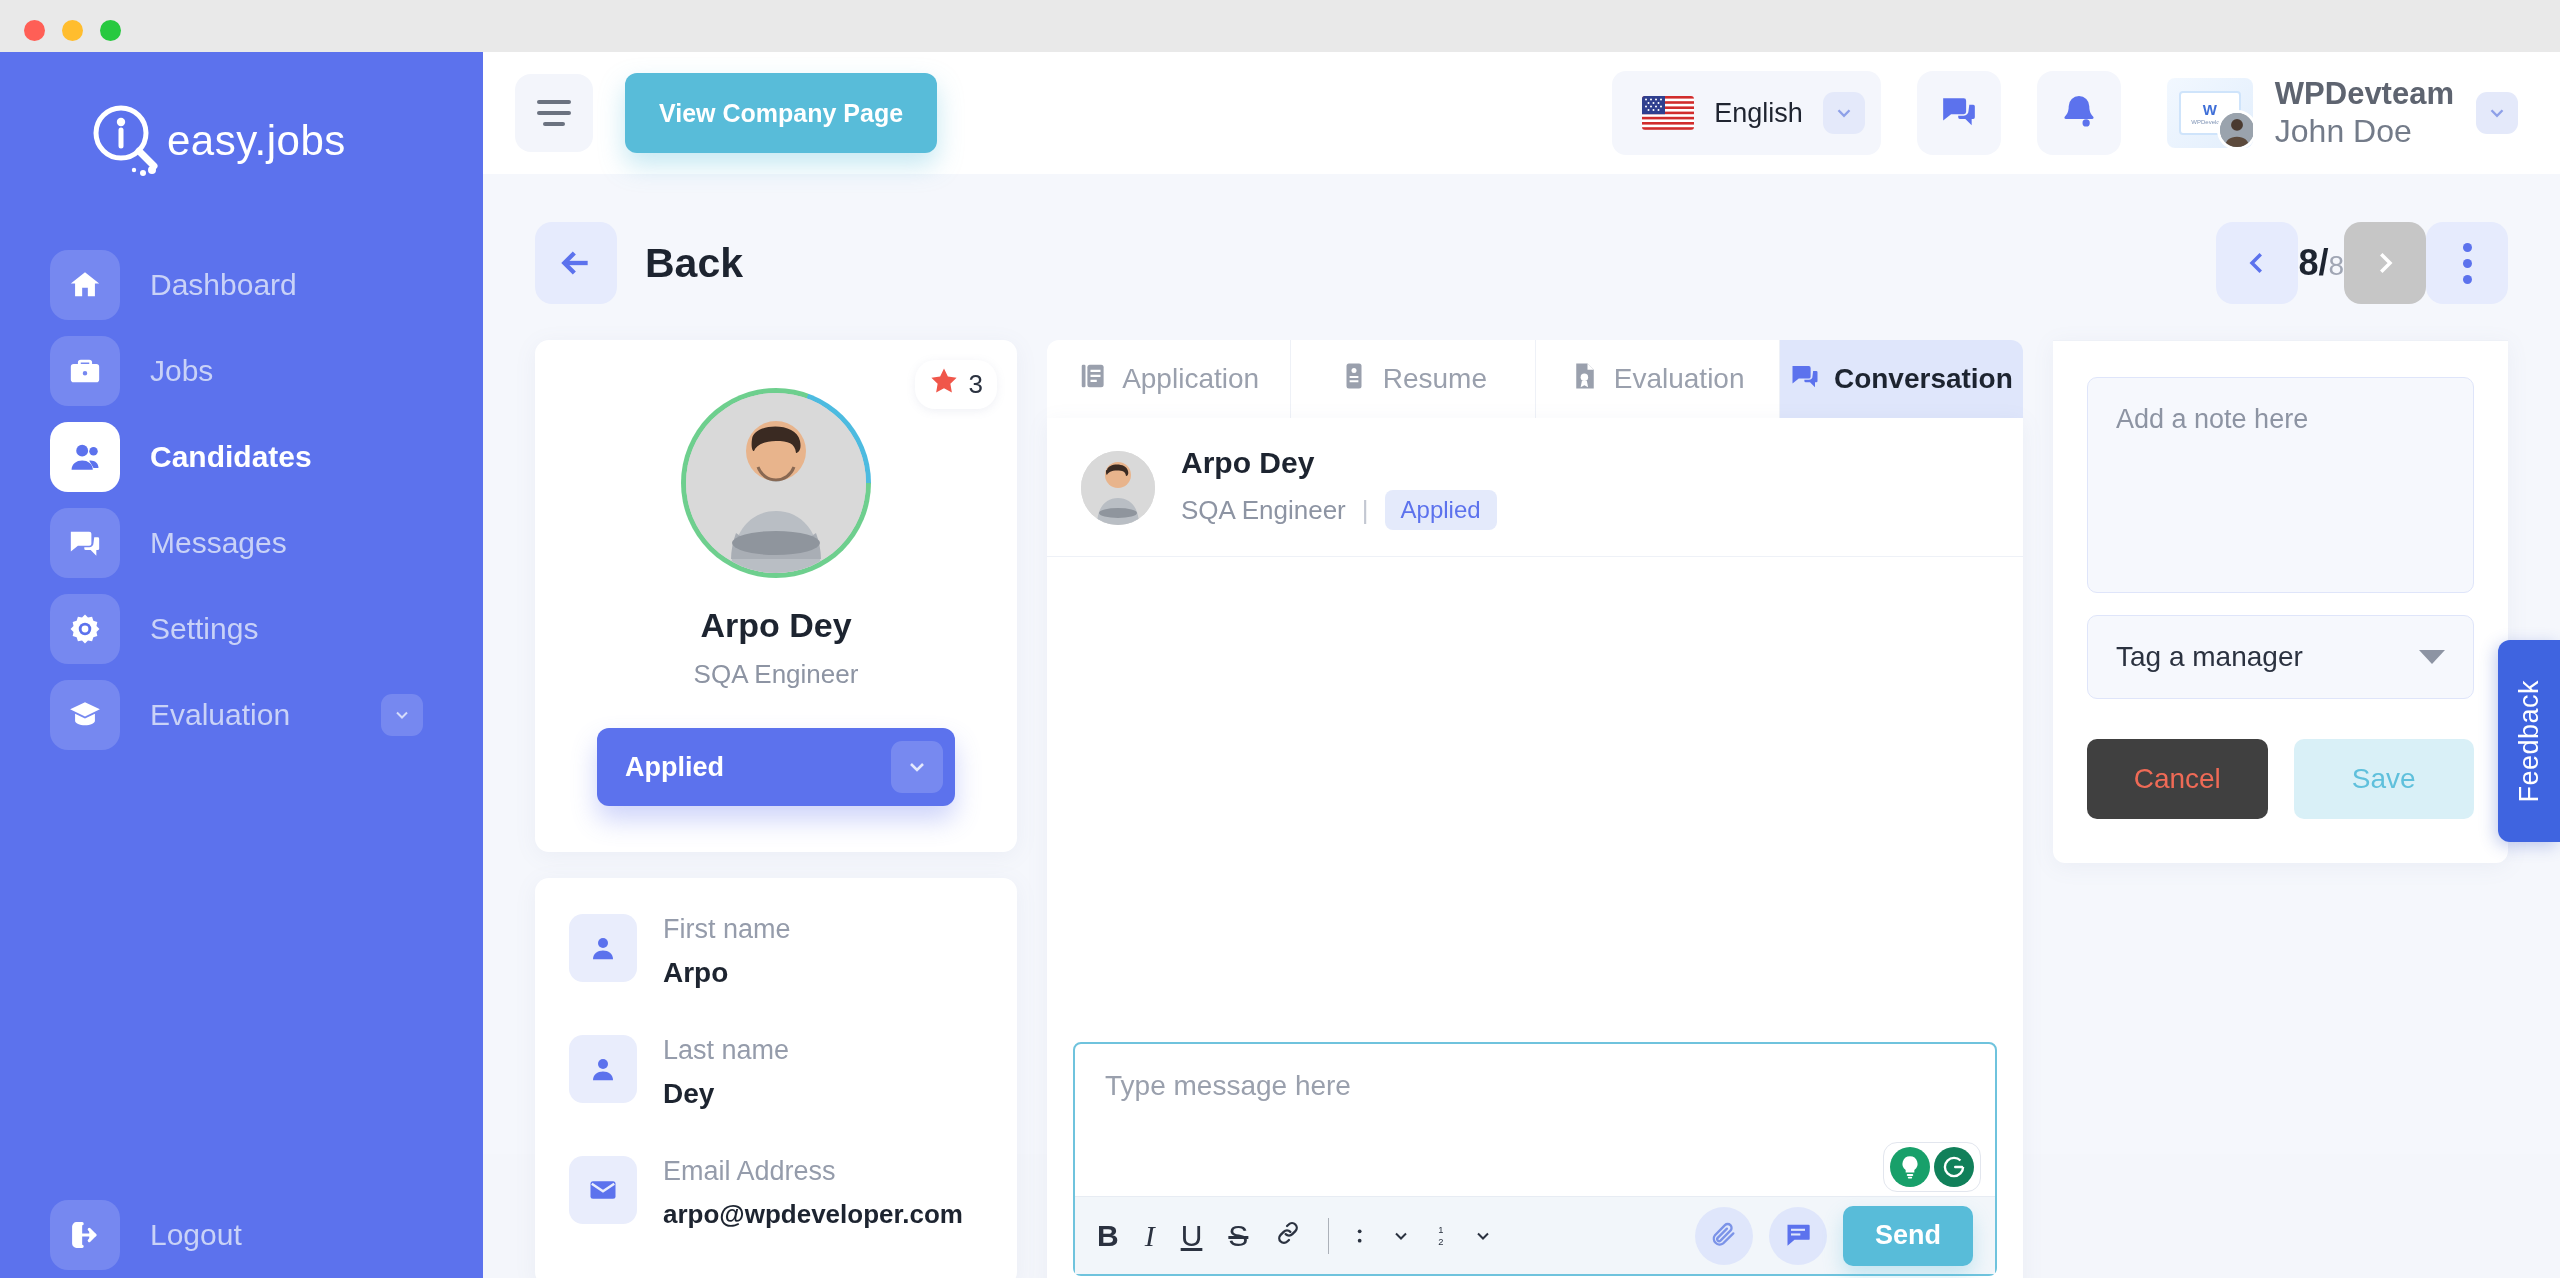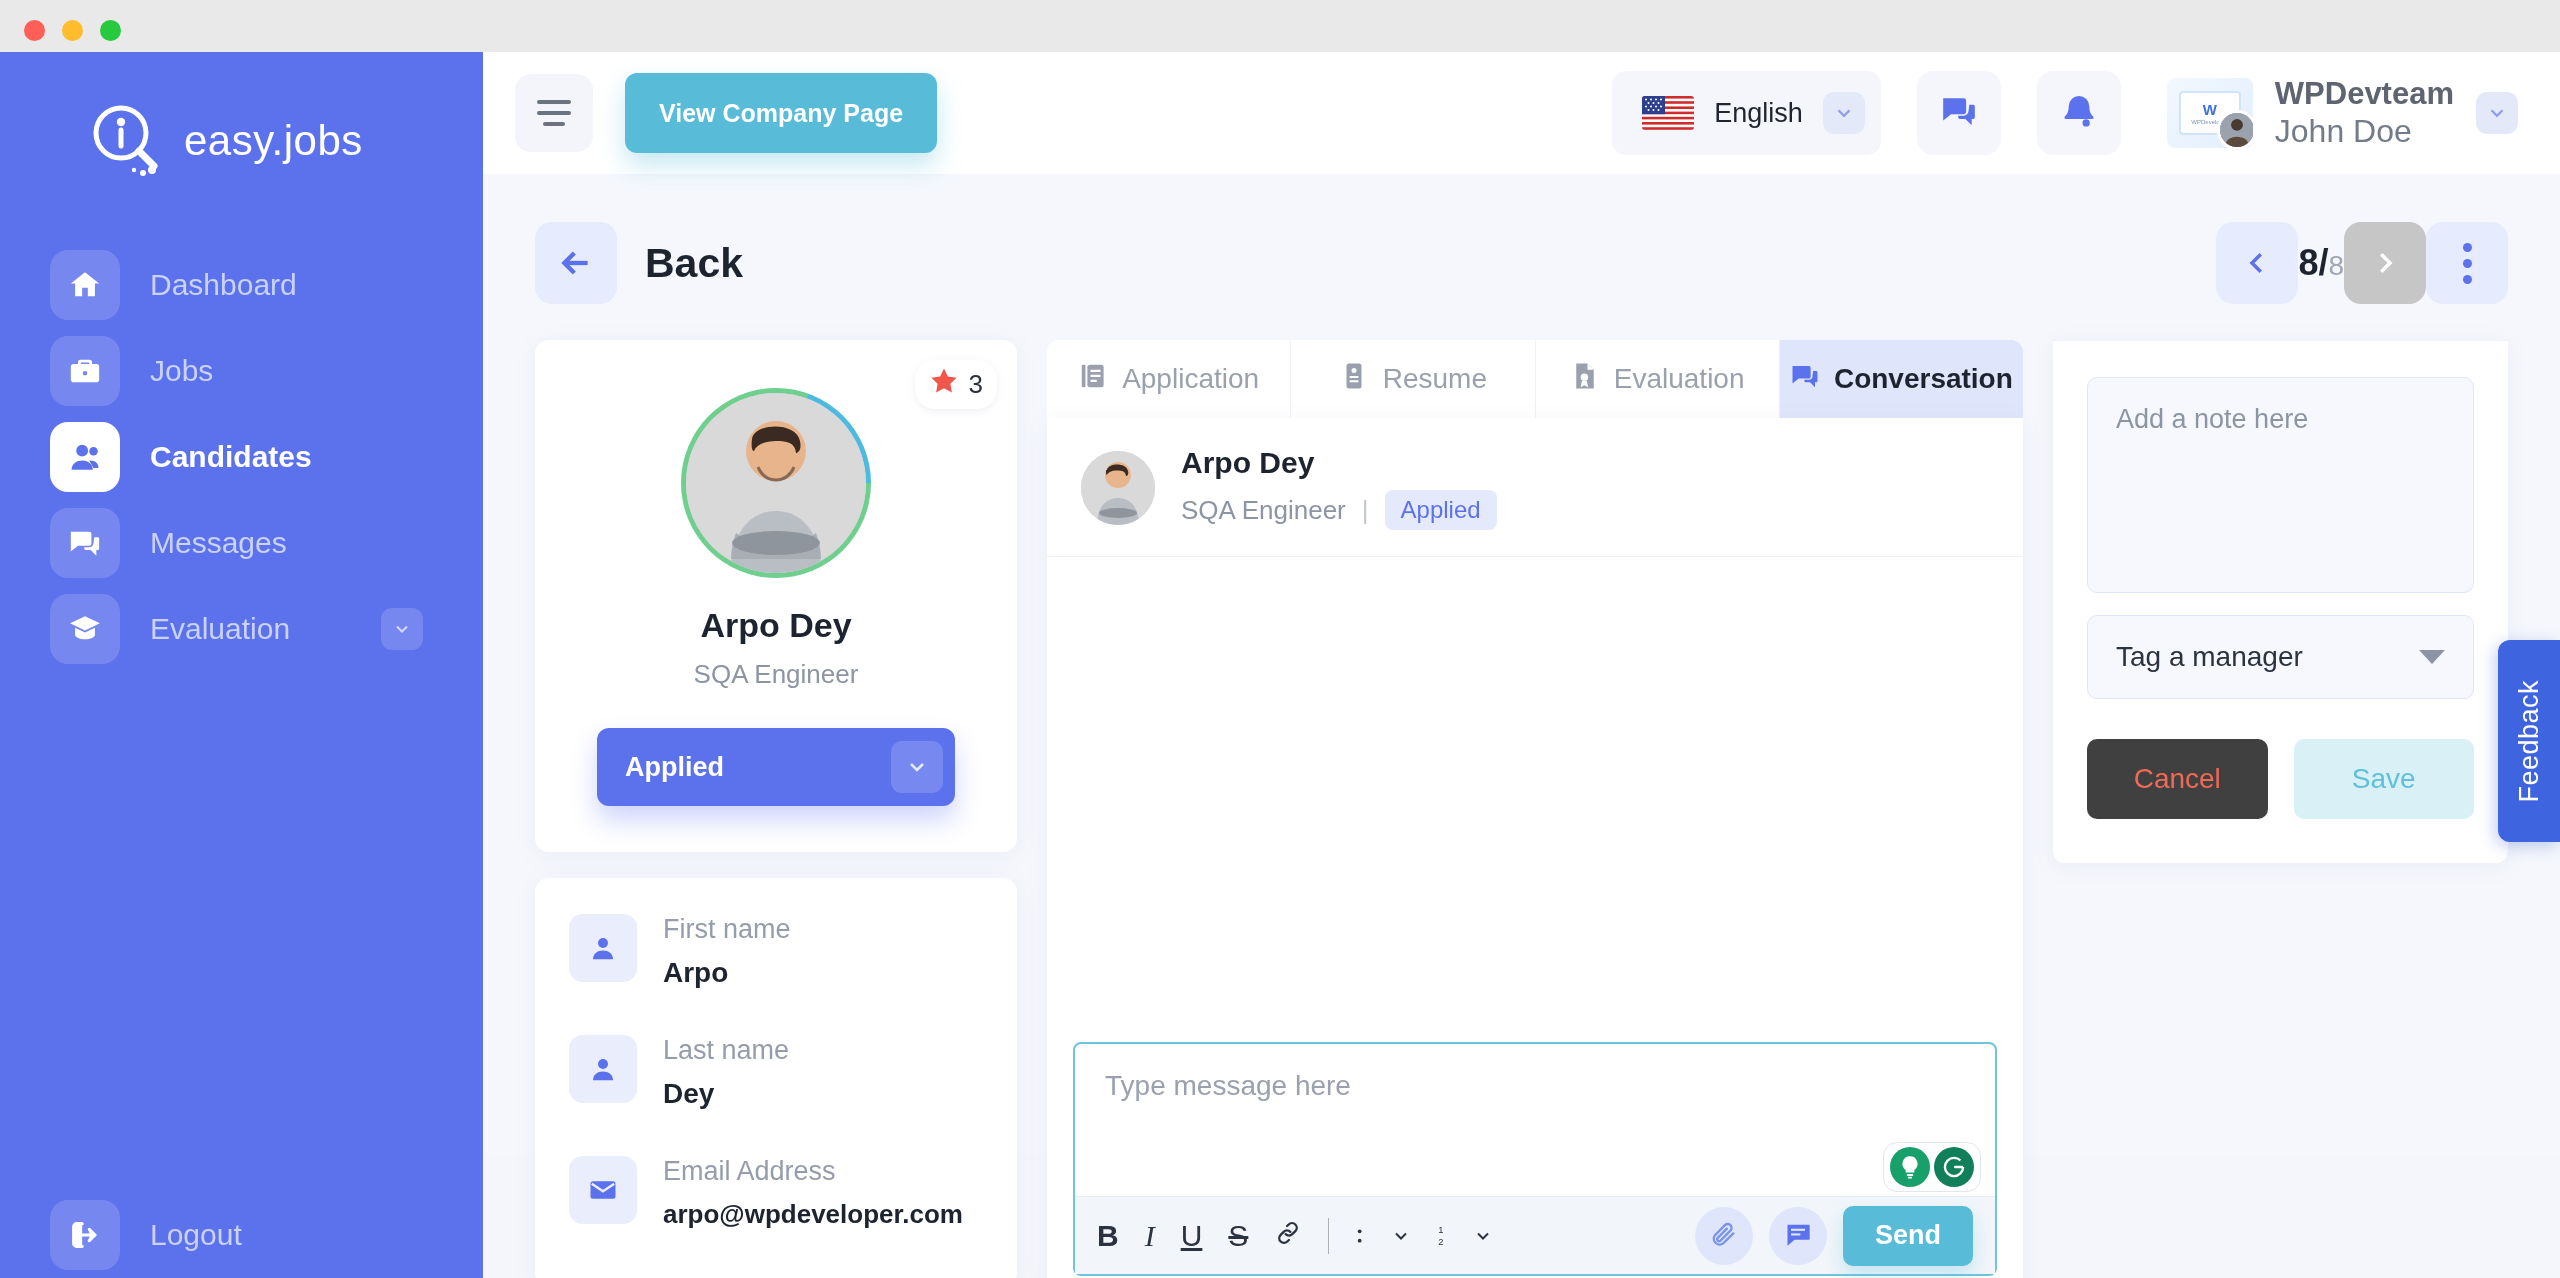--- a/index.html
+++ b/index.html
@@ -21,21 +21,21 @@
   .dot.red { background: #ff5f56; }
   .dot.yellow { background: #ffbd2e; }
   .dot.green { background: #27c93f; }
 
   
   .sidebar {
     position: absolute; left: 0; top: 52px; width: 483px; height: 1226px;
     background: #5c72ed;
     overflow: hidden;
   }
-  .brand { display: flex; align-items: center; gap: 18px; padding: 50px 0 0 88px; }
+  .brand { display: flex; align-items: center; gap: 1px; padding: 50px 0 0 88px; }
   .brand-logo { width: 78px; height: 78px; flex: 0 0 78px; }
   .brand-name { color: #fff; font-size: 42px; font-weight: 400; letter-spacing: .5px; }
 
   .nav { margin-top: 62px; }
   .nav-item {
     display: flex; align-items: center; gap: 30px;
     height: 86px; padding-left: 50px; position: relative;
     cursor: pointer;
   }
   .nav-icon {
@@ -369,20 +369,30 @@
         <span class="nav-label">Candidates</span>
       </div>
       <div class="nav-item">
         <span class="nav-icon">
           <svg viewBox="0 0 24 24">
               <path d="M2 4h13a1.5 1.5 0 0 1 1.5 1.5v7A1.5 1.5 0 0 1 15 14H7l-5 4z"></path>
               <path d="M18.5 8H21a1 1 0 0 1 1 1v7a1 1 0 0 1-1 1h-1v4l-4-4h-3.5a1 1 0 0 1-1-1v-1H15a3 3 0 0 0 3-3z"></path>
             </svg>
         </span>
         <span class="nav-label">Messages</span>
+      </div>
+      <div class="nav-item">
+        <span class="nav-icon">
+          <svg viewBox="0 0 24 24">
+              <path d="M12 1.8l2.1 2.1 2.9-.6.9 2.8 2.8.9-.6 2.9 2.1 2.1-2.1 2.1.6 2.9-2.8.9-.9 2.8-2.9-.6L12 22.2l-2.1-2.1-2.9.6-.9-2.8-2.8-.9.6-2.9L1.8 12l2.1-2.1-.6-2.9 2.8-.9.9-2.8 2.9.6z"></path>
+              <circle cx="12" cy="12" r="4.4" fill="#5c72ed"></circle>
+              <circle cx="12" cy="12" r="2.4" fill="#fff"></circle>
+            </svg>
+        </span>
+        <span class="nav-label">Settings</span>
       </div>
       <div class="nav-item">
         <span class="nav-icon">
           <svg viewBox="0 0 24 24">
               <path d="M12 3 1.5 8 12 13l10.5-5z"></path>
               <path d="M5 11.2V16c0 1.8 3.2 3.3 7 3.3s7-1.5 7-3.3v-4.8l-7 3.3z"></path>
             </svg>
         </span>
         <span class="nav-label">Evaluation</span>
         <span class="nav-caret">

